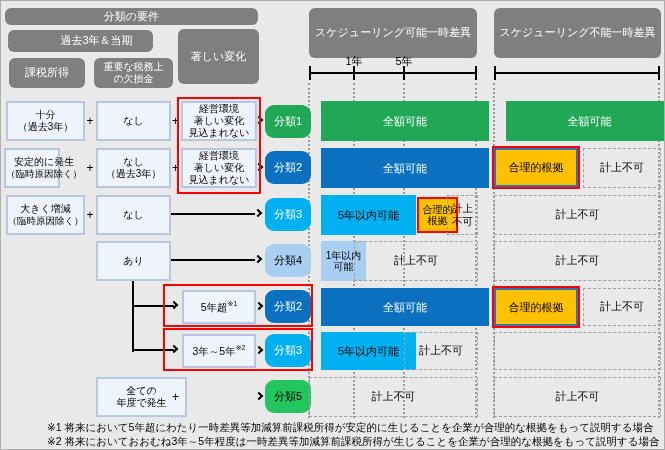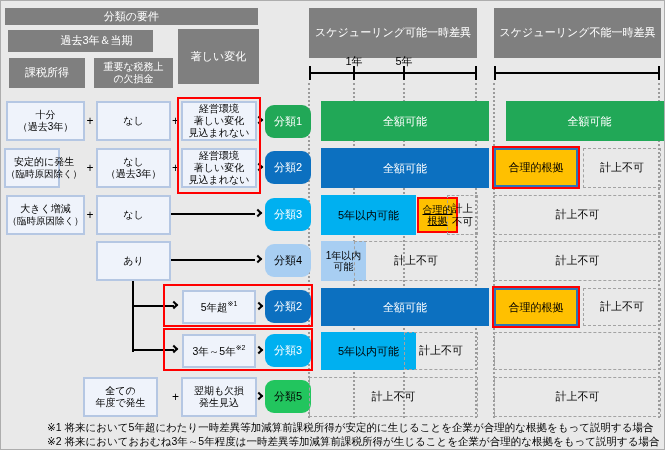--- a/index.html
+++ b/index.html
@@ -3,34 +3,34 @@
 <meta charset="utf-8">
 <style>
   html,body{margin:0;padding:0;background:#fff;}
   .canvas{
     position:relative;width:665px;height:450px;box-sizing:border-box;
     background:#e9e9e9;border:1px solid #adadad;overflow:hidden;
     font-family:"Liberation Sans","DejaVu Sans",sans-serif;color:#000;
   }
   .abs{position:absolute;box-sizing:border-box;}
   .flexc{display:flex;flex-direction:column;align-items:center;justify-content:center;text-align:center;}
-  .hdr{background:#7f7f7f;color:#fff;font-size:11px;line-height:1.25;}
+  .hdr{background:#7f7f7f;color:#fff;font-size:11px;line-height:1.25;border-radius:6px;}
   .cbox{background:#eff3fb;border:2px solid #b5c7e3;font-size:10px;line-height:1.2;}
   .cbox span{white-space:nowrap;}
   .badge{width:46px;height:33px;border-radius:9px;font-size:11px;display:flex;align-items:center;justify-content:center;}
   .bg-green{background:#21a857;color:#fff;}
   .bg-blue{background:#0c70c0;color:#fff;}
   .bg-cyan{background:#00b0f0;color:#fff;}
   .bg-cyan-k{background:#00b0f0;color:#000;}
   .bg-lblue{background:#a8cef2;color:#000;}
   .bg-pblue{background:#22c55e;color:#000;}
   .bar{font-size:11px;line-height:1.15;display:flex;flex-direction:column;align-items:center;justify-content:center;text-align:center;margin-left:12px;}
   .dashedbox{border:1px dashed #a3a3a3;font-size:11px;line-height:1.2;display:flex;flex-direction:column;align-items:center;justify-content:center;text-align:center;background:transparent;}
   .gold{background:#ffc000;color:#000;}
-  .goldsmall{border:2px solid #ff0000;font-size:10px;text-decoration:underline;}
+  .goldsmall{border:2px solid #ff0000;font-size:10px;}
   .goldwrap{border:2px solid #ff0000;background:transparent;}
   .goldinner{position:absolute;left:0;top:0;right:0;bottom:0;border:2px solid #2e74b5;background:#ffc000;display:flex;align-items:center;justify-content:center;font-size:11px;}
   .redrect{border:2px solid #ff0000;background:transparent;pointer-events:none;}
   .vguide{width:0;border-left:2px dotted #9b9b9b;}
   .hl{height:2px;background:#000;}
   .vl{width:2px;background:#000;}
   .chev{width:6px;height:6px;border-top:2px solid #000;border-right:2px solid #000;transform:rotate(45deg);}
   .plus{font-size:12px;display:flex;align-items:center;justify-content:center;}
   .axis{height:2px;background:#000;}
   .tick{width:2px;height:14px;background:#000;}
@@ -140,29 +140,25 @@
   <div class="abs badge bg-blue" style="left:264px;top:289px;">分類2</div>
   <div class="abs redrect" style="left:162px;top:283px;width:150px;height:43px;"></div>
 
   <div class="abs flexc cbox" style="left:181px;top:333px;width:74px;height:34px;font-size:10.5px;">
     <span><span>3年～5年</span><sup class="sp">※2</sup></span>
   </div>
   <div class="abs chev" style="left:255px;top:346px;"></div>
   <div class="abs badge bg-cyan" style="left:264px;top:333px;">分類3</div>
   <div class="abs redrect" style="left:162px;top:327px;width:150px;height:43px;"></div>
 
-  <div class="abs flexc cbox" style="left:82px;top:376px;width:75px;height:40px;">
+  <div class="abs flexc cbox" style="left:95px;top:376px;width:91px;height:40px;">
     <span>全ての</span>
     <span>年度で発生</span>
   </div>
   <div class="abs plus" style="left:169px;top:376px;width:11px;height:40px;">+</div>
-  <div class="abs flexc cbox" style="left:180px;top:376px;width:76px;height:40px;">
-    <span>翌期も欠損</span>
-    <span>発生見込</span>
-  </div>
   <div class="abs chev" style="left:255px;top:392px;"></div>
   <div class="abs badge bg-pblue" style="left:264px;top:379px;">分類5</div>
 
   <div class="abs bar bg-green" style="left:308px;top:100px;width:168px;height:40px;">全額可能</div>
   <div class="abs bar bg-blue" style="left:308px;top:147px;width:168px;height:40px;">全額可能</div>
 
   <div class="abs bar bg-cyan-k" style="left:308px;top:194px;width:95px;height:40px;">5年以内可能</div>
   <div class="abs bar gold goldsmall" style="left:404px;top:196px;width:41px;height:36px;">
     <span>合理的</span>
     <span>根拠</span>

